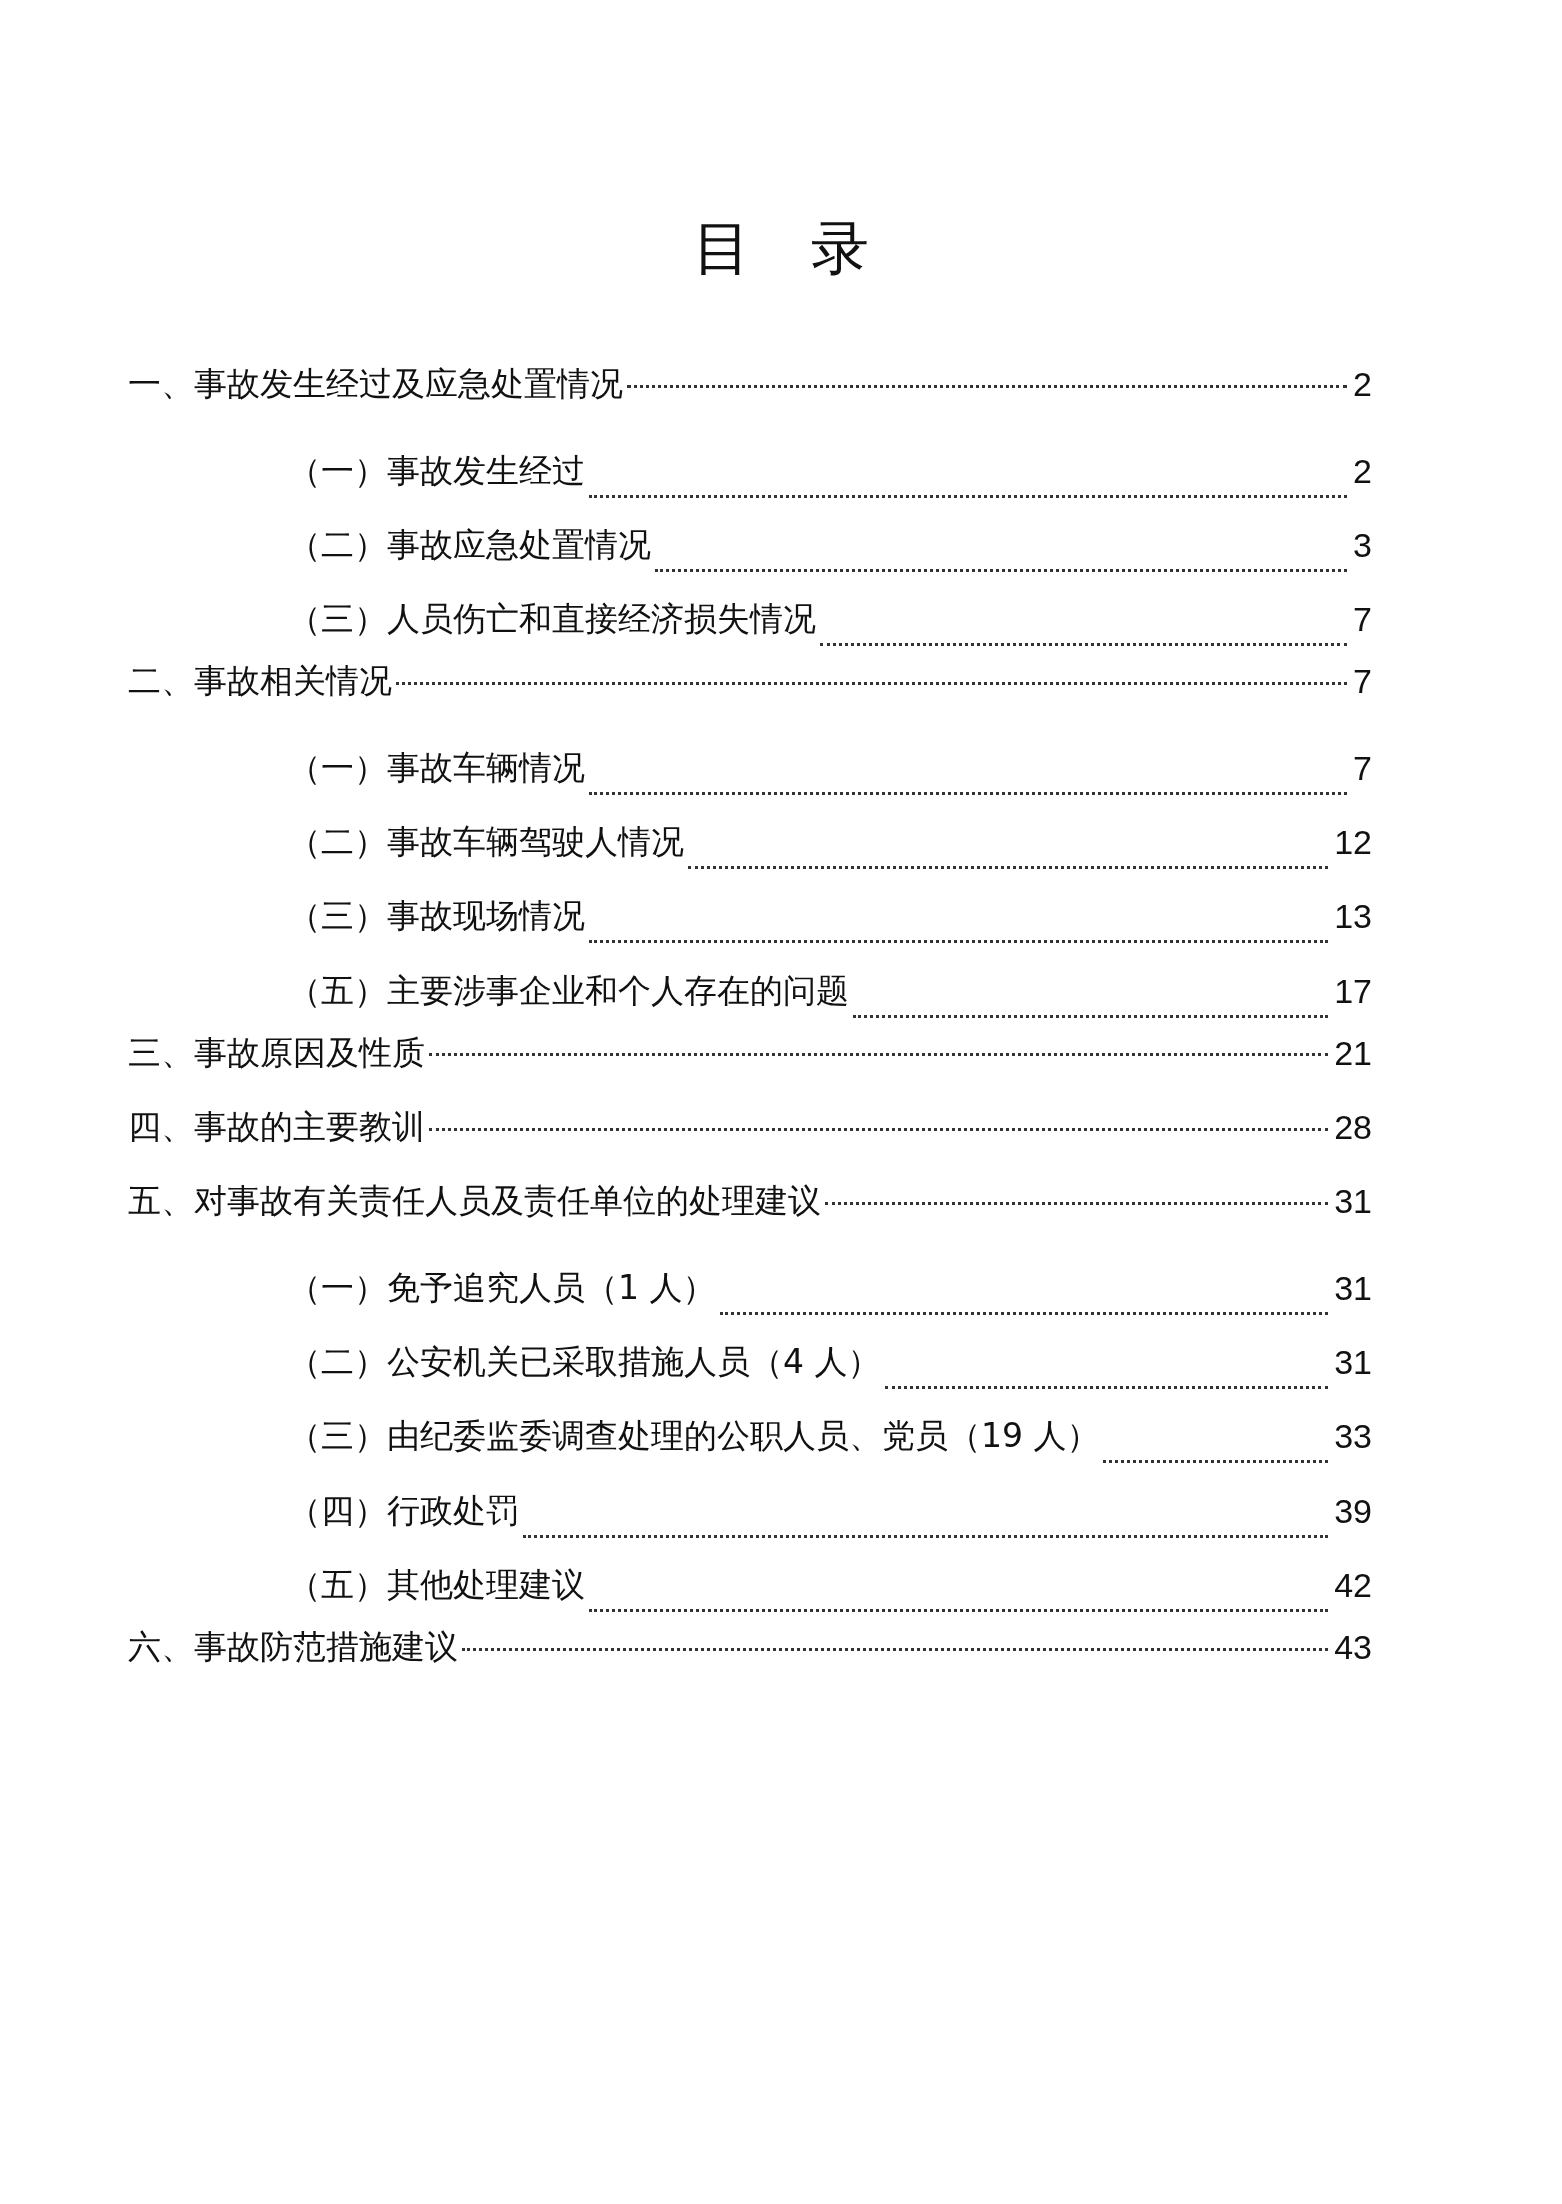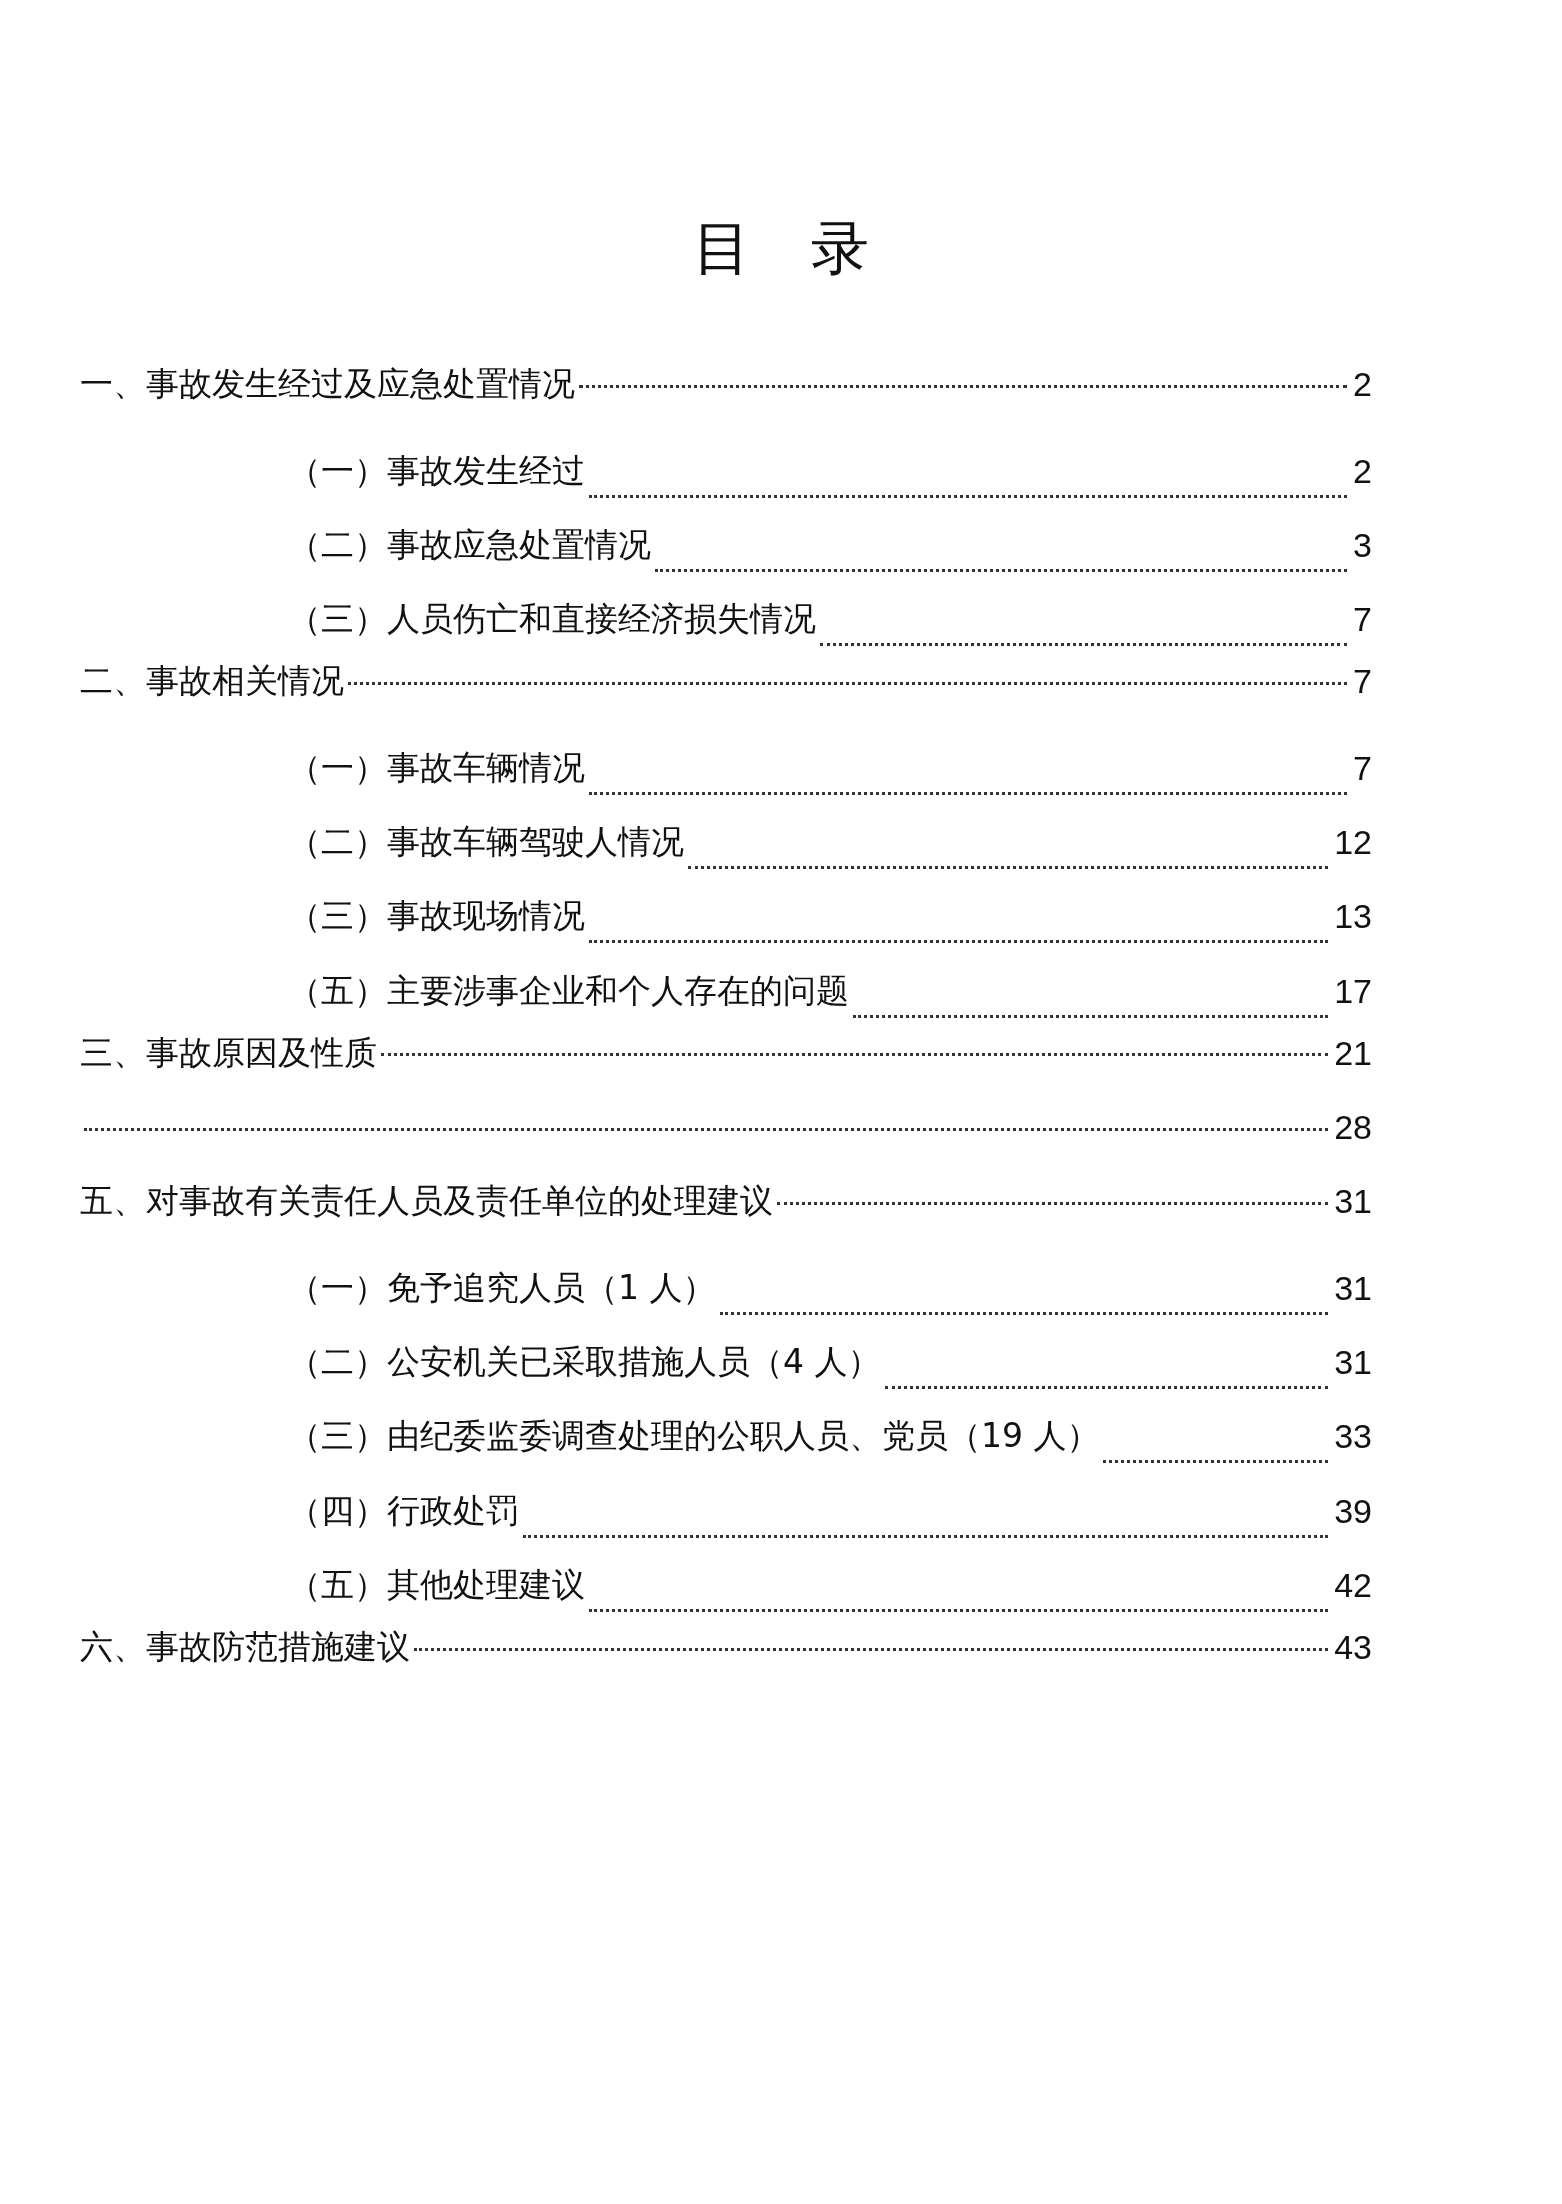--- a/index.html
+++ b/index.html
@@ -4,21 +4,21 @@
 <style>
   html, body { margin: 0; padding: 0; background: #ffffff; }
   body { width: 1562px; height: 2204px; position: relative; overflow: hidden;
          font-family: "DejaVu Sans", "Liberation Sans", sans-serif; color: #111; }
   .title { position: absolute; top: 208px; left: 0; width: 1562px; text-align: center;
            font-family: "DejaVu Serif", "Liberation Serif", serif; font-size: 58px;
            letter-spacing: 60px; line-height: 80px; padding-left: 60px; box-sizing: border-box; }
   .toc { position: absolute; top: 347px; left: 0; width: 1562px; margin: 0; padding: 0; list-style: none; }
   .row { position: relative; height: 74.3px; display: flex; align-items: center;
          font-size: 33px; line-height: 50px; }
-  .row.l1 { padding-left: 80px; }
+  .row.l1 { padding-left: 116px; margin-left: 12px; }
   .row.l2 { padding-left: 288px; align-items: flex-end; }
   .row .label { white-space: nowrap; }
   .row .leader { flex: 1; margin: 0 6px 0 4px; border-bottom: 3px dotted #333; height: 0; transform: translateY(2px); }
   .row .page { width: auto; text-align: right; font-family: "Liberation Sans", sans-serif; font-size: 34px; }
   .row .end { width: 190px; flex: none; }
 </style>
 </head>
 <body>
 
 <div class="title">目录</div>
@@ -78,20 +78,21 @@
       <span class="page">17</span>
       <span class="end"></span>
     </li>
   <li class="row l1">
       <span class="label">三、事故原因及性质</span>
       <span class="leader"></span>
       <span class="page">21</span>
       <span class="end"></span>
     </li>
   <li class="row l1">
+      <span class="label">四、事故的主要教训</span>
       <span class="leader"></span>
       <span class="page">28</span>
       <span class="end"></span>
     </li>
   <li class="row l1">
       <span class="label">五、对事故有关责任人员及责任单位的处理建议</span>
       <span class="leader"></span>
       <span class="page">31</span>
       <span class="end"></span>
     </li>

